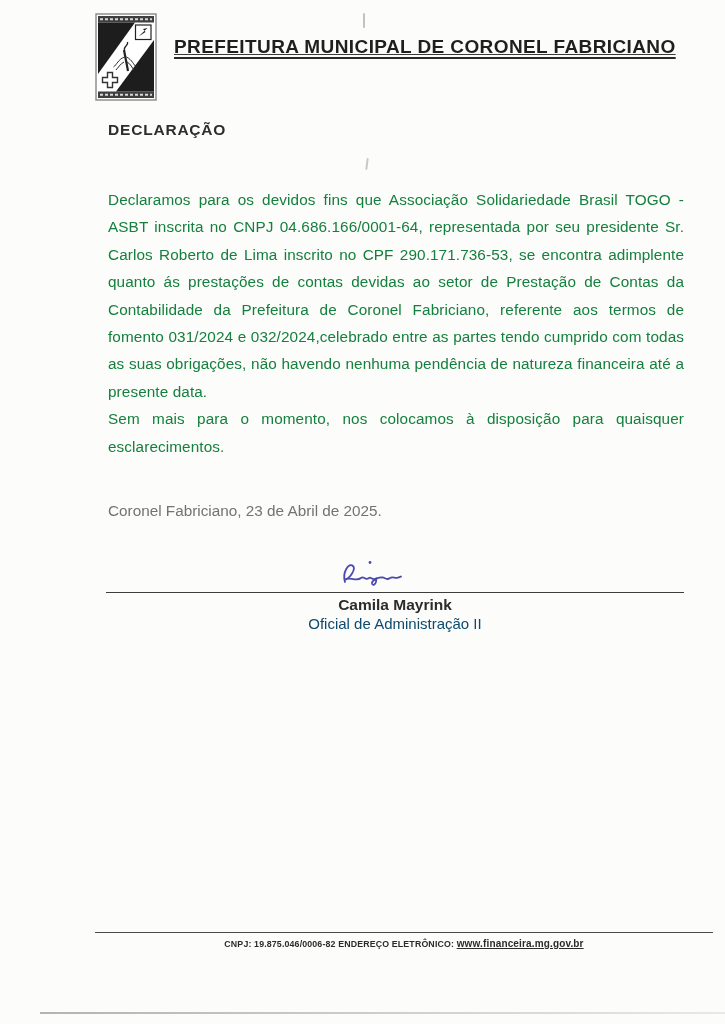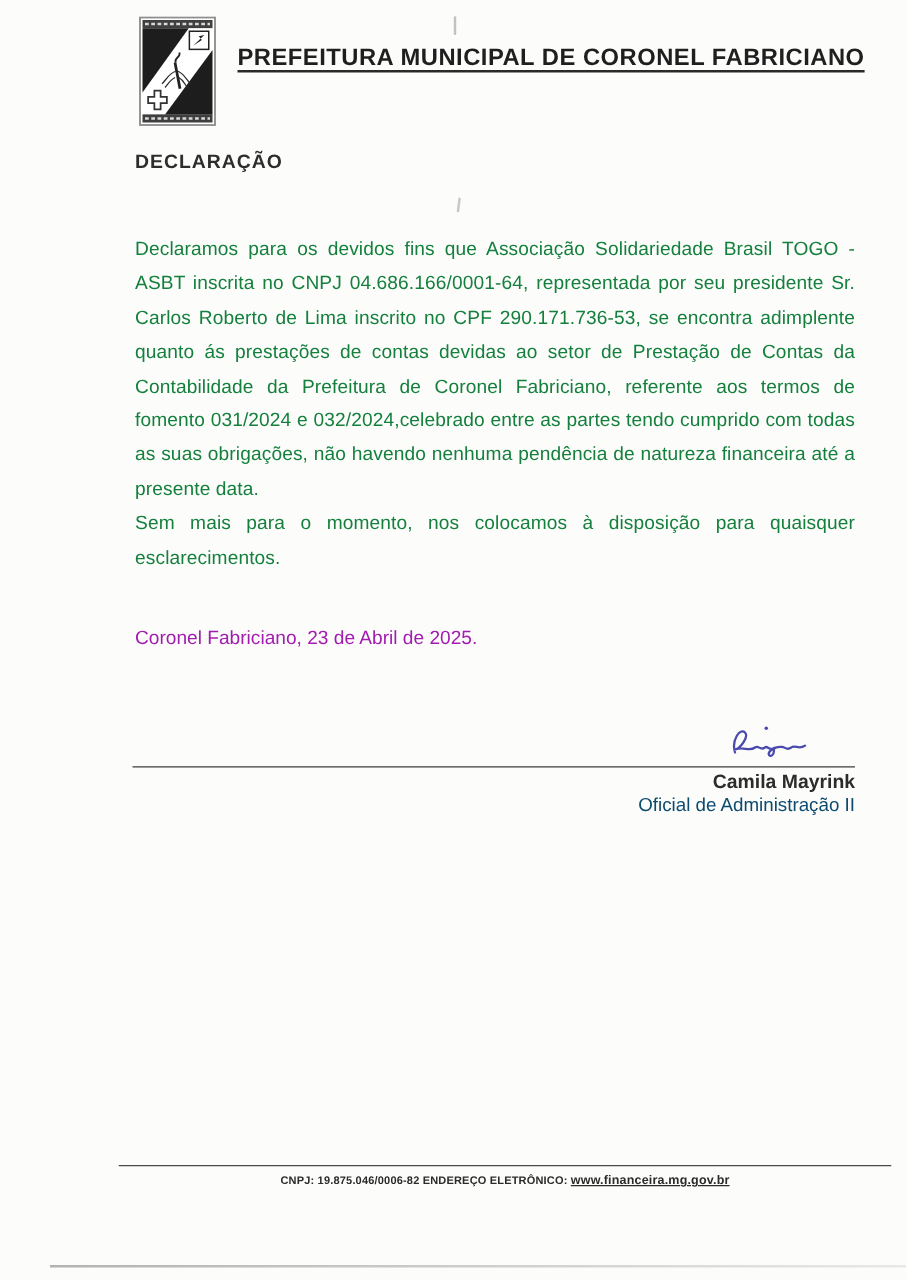--- a/index.html
+++ b/index.html
@@ -8,21 +8,21 @@
     position:relative;
     width:725px;height:1024px;
     margin:0 auto;
     background:#fcfcfb;
     font-family:"Liberation Sans","DejaVu Sans",sans-serif;
     color:#3a3a3a;
     overflow:hidden;
     box-shadow:0 0 4px rgba(0,0,0,.15);
   }
   
-  .letterhead{position:absolute;top:13px;left:111px;display:flex;align-items:flex-start;}
+  .letterhead{position:absolute;top:13px;left:95px;display:flex;align-items:flex-start;text-decoration:underline;}
   .logo{width:62px;height:88px;flex:0 0 auto;}
   .lh-title{
     margin:23px 0 0 17px;
     font-size:19px;font-weight:bold;color:#1f1f1f;
     letter-spacing:.4px;white-space:nowrap;
     text-decoration:underline;
     text-underline-offset:4px;
     text-decoration-thickness:2px;
     text-decoration-color:#2a2a2a;
   }
@@ -35,24 +35,24 @@
   
   .body-text{
     position:absolute;top:186px;left:108px;width:576px;
     font-size:15.3px;line-height:27.4px;text-align:justify;
     color:#15803d;letter-spacing:.1px;
   }
   .body-text p{margin:0;}
   
   .date-line{
     position:absolute;top:487px;left:108px;
-    font-size:15.3px;color:#a21caf;
+    font-size:15.3px;color:#737373;
   }
   
-  .sig-block{position:absolute;top:578px;left:106px;width:578px;text-align:right;}
+  .sig-block{position:absolute;top:558px;left:106px;width:578px;text-align:center;}
   .sig-scribble{position:relative;left:-16px;margin-bottom:-9px;display:inline-block;}
   .sig-line{border-top:1.5px solid #3d3d3d;margin:0;}
   .sig-name{margin-top:3px;font-size:15.5px;font-weight:bold;color:#2c2c2c;}
   .sig-role{margin-top:1px;font-size:15px;color:#0c4a6e;}
   
   .footer{
     position:absolute;top:932px;left:95px;width:618px;
     text-align:center;font-weight:bold;color:#2b2b2b;
     font-size:8.8px;line-height:16px;letter-spacing:.15px;
   }

